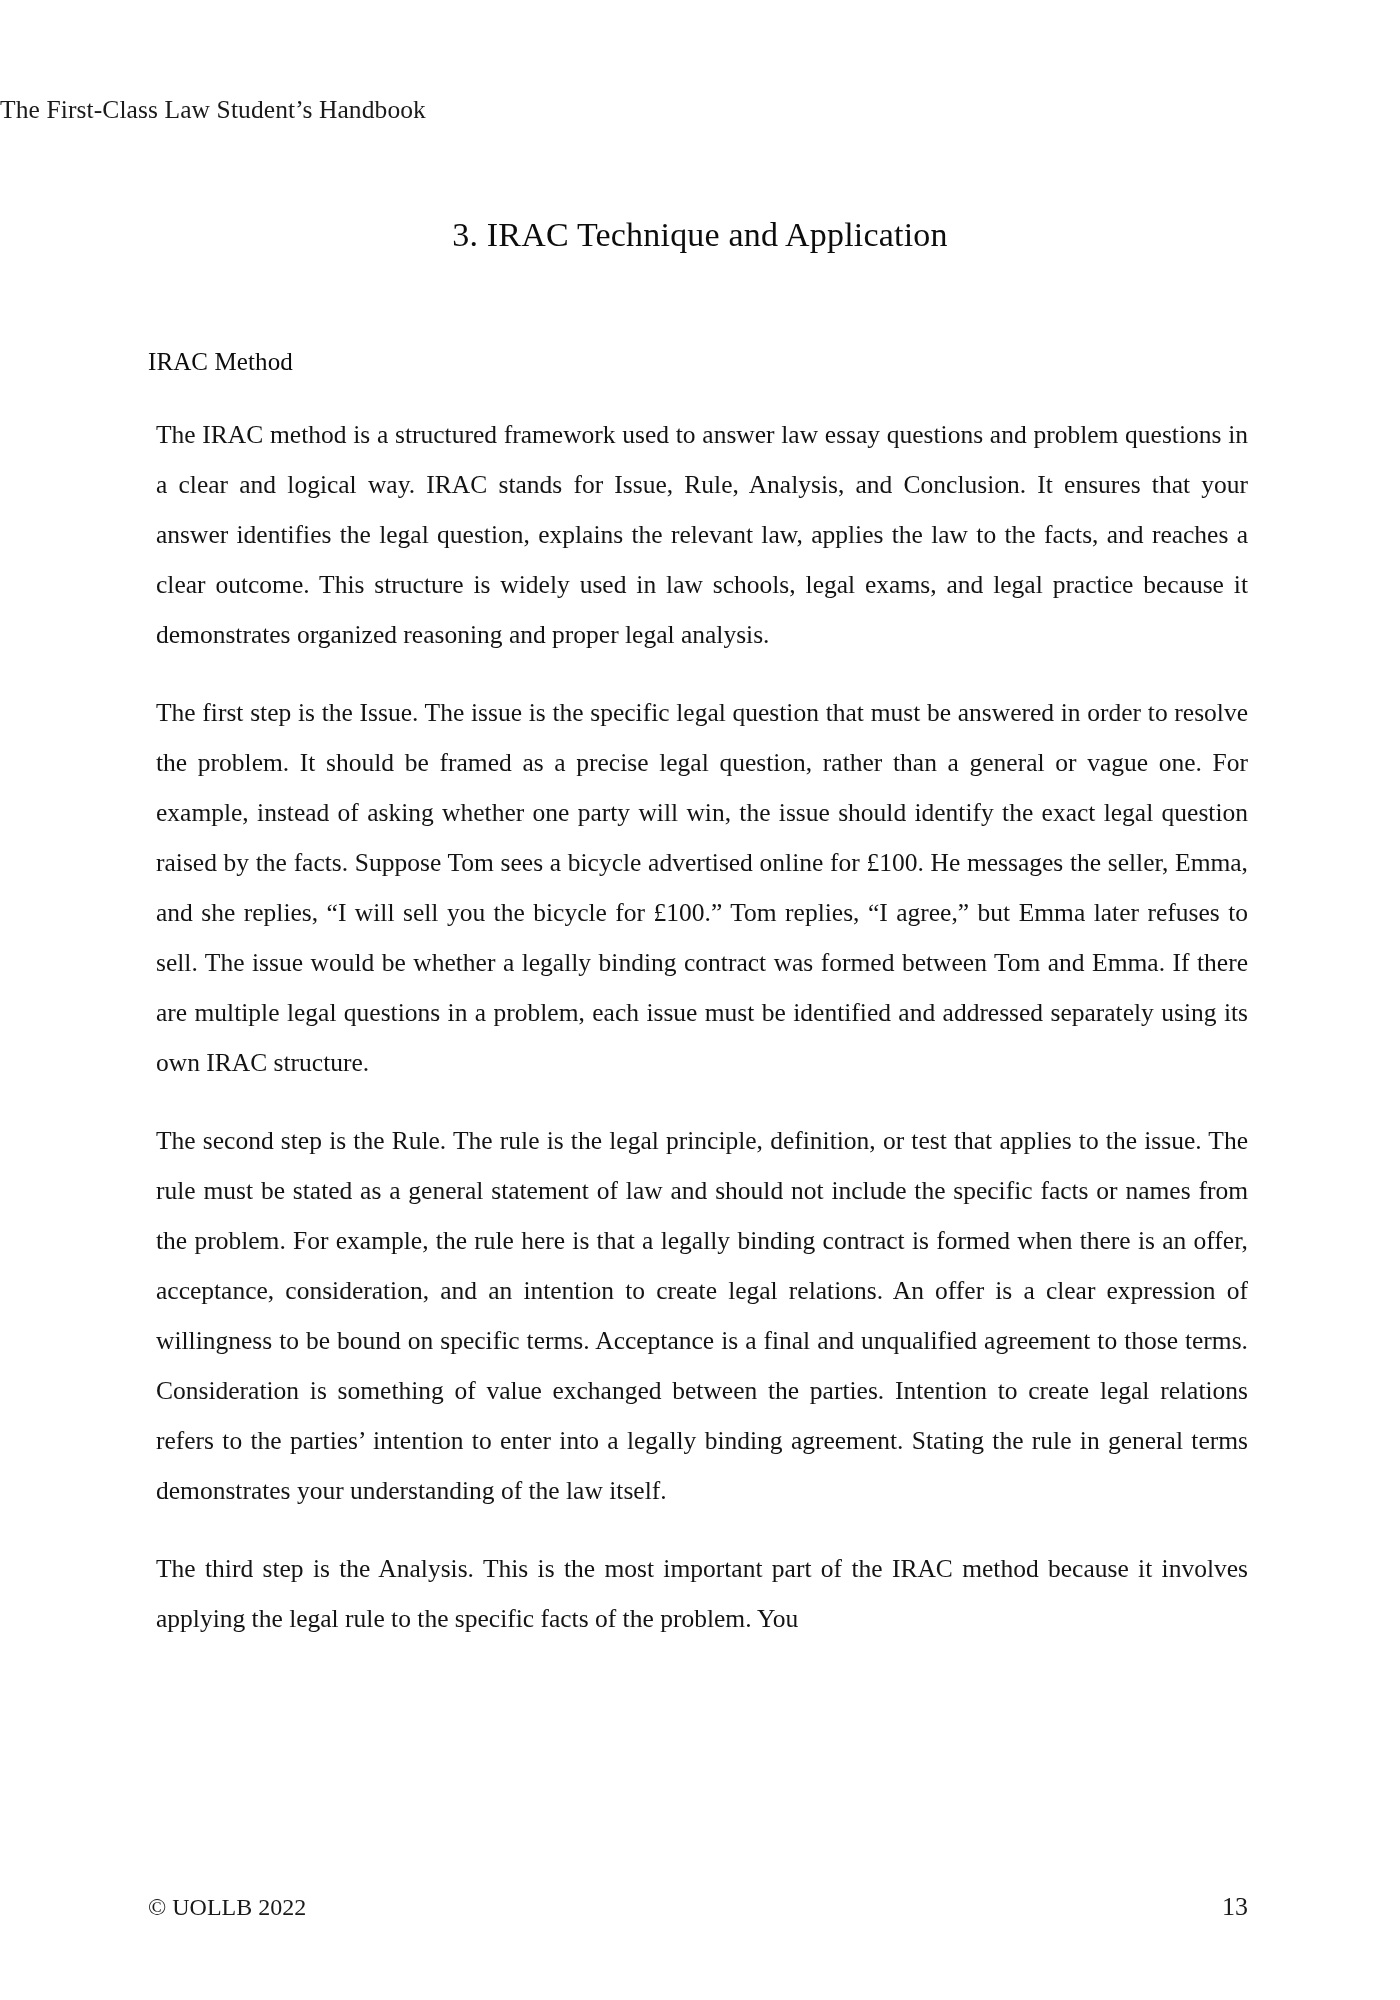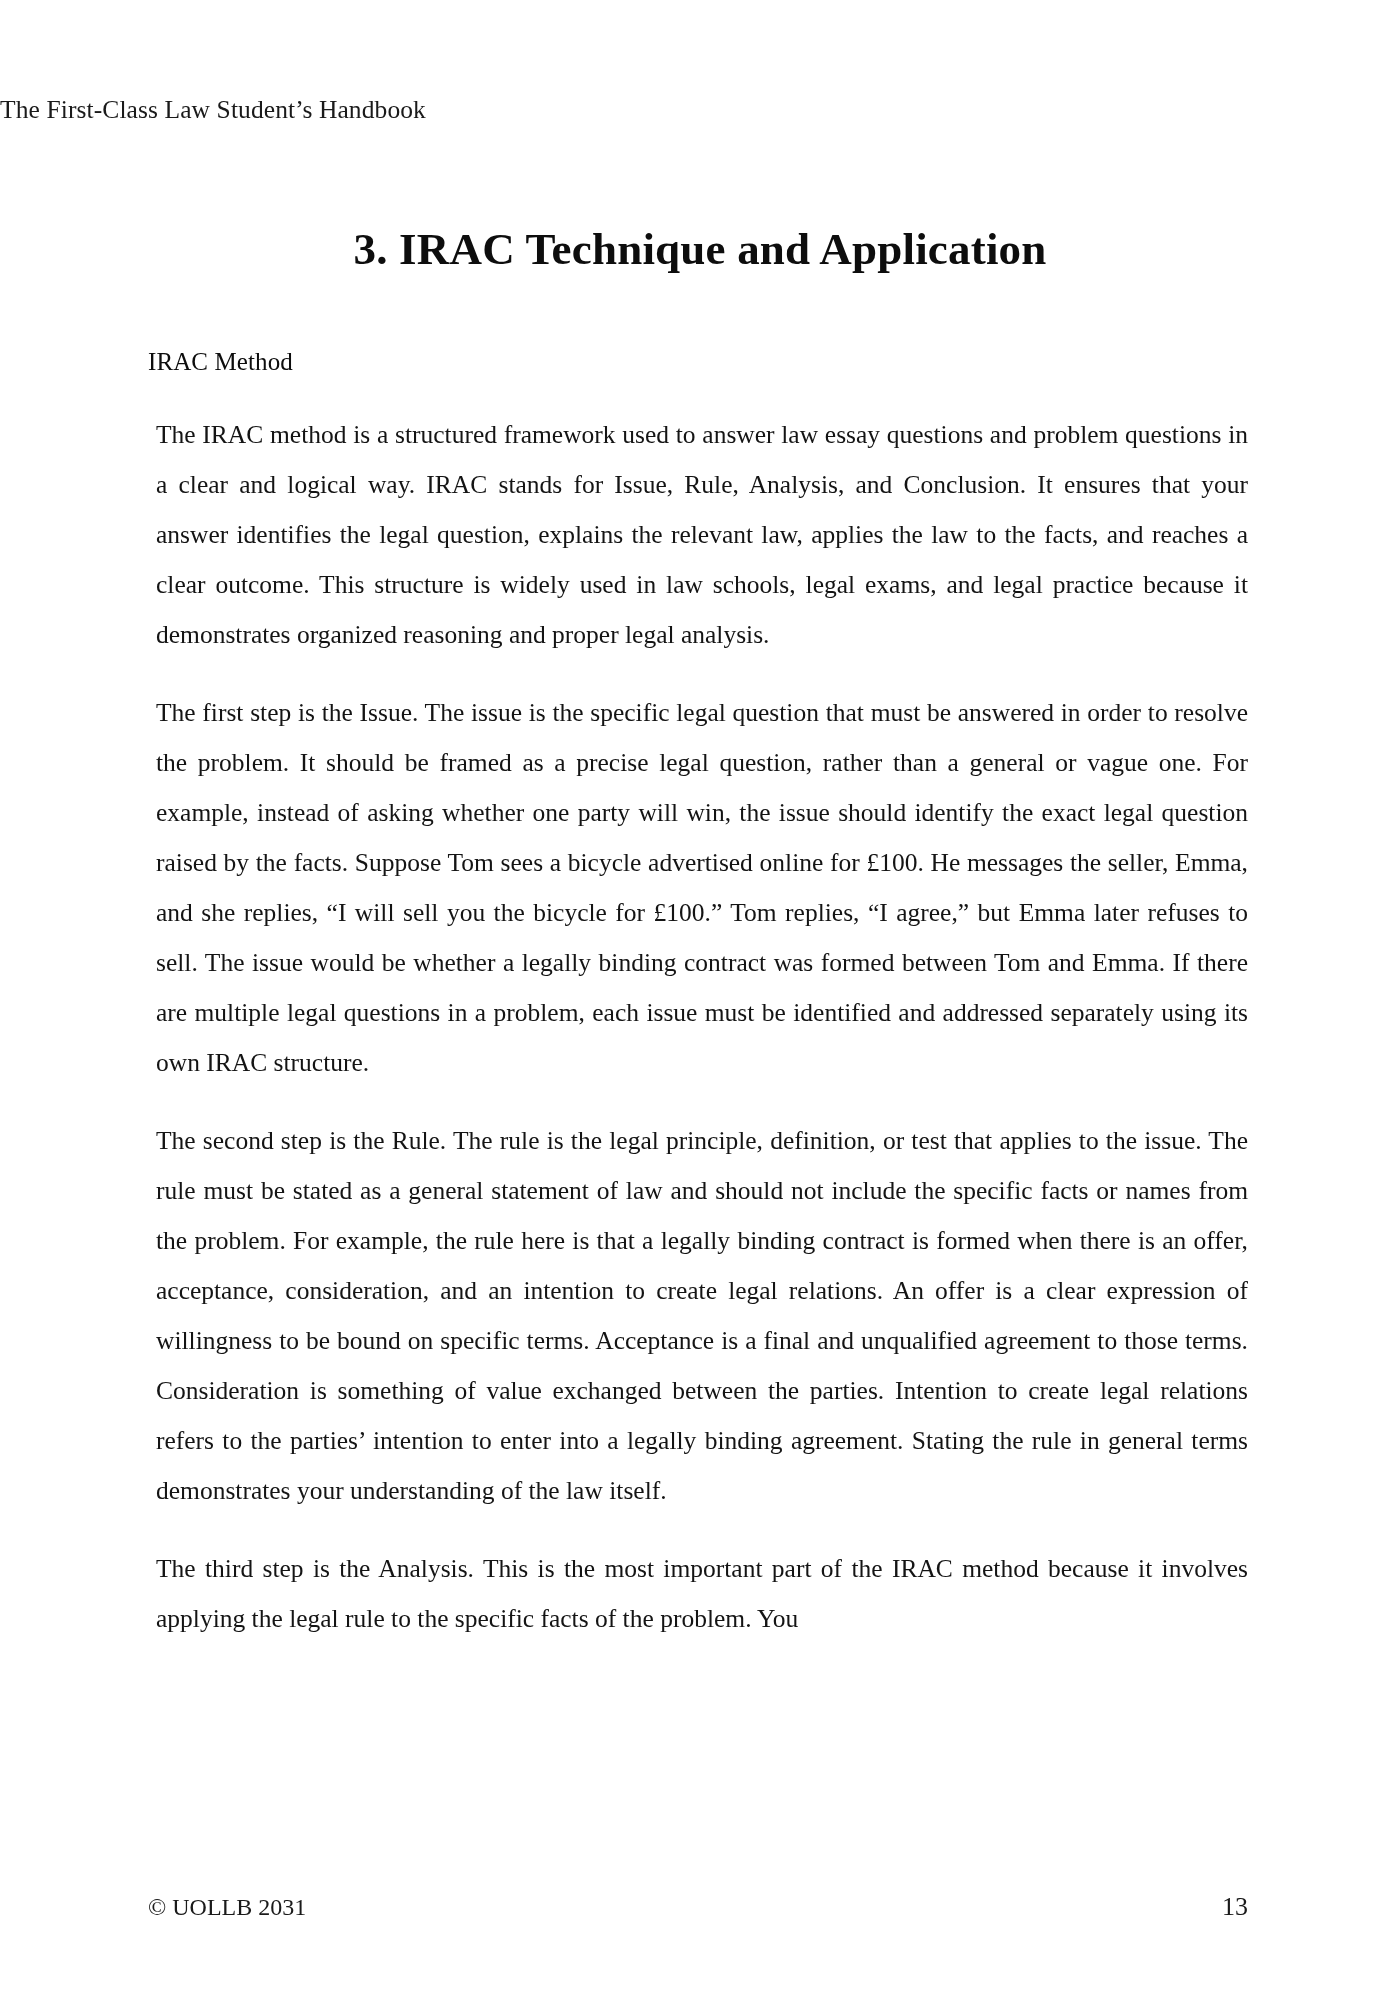--- a/index.html
+++ b/index.html
@@ -31,22 +31,22 @@
     font-size: 25.5px;
     letter-spacing: 0.1px;
     color: #1a1a1a;
   }
   .chapter-title {
     position: absolute;
     top: 193px;
     left: 0;
     width: 1400px;
     text-align: center;
-    font-size: 45px;
-    font-weight: bold;
+    font-size: 34px;
+    font-weight: normal;
     letter-spacing: 0.2px;
     color: #0d0d0d;
   }
   .content {
     position: absolute;
     top: 348px;
     left: 148px;
     width: 1100px;
   }
   .section-heading {
@@ -100,17 +100,17 @@
 
     <p class="body-par">The first step is the Issue. The issue is the specific legal question that must be answered in order to resolve the problem. It should be framed as a precise legal question, rather than a general or vague one. For example, instead of asking whether one party will win, the issue should identify the exact legal question raised by the facts. Suppose Tom sees a bicycle advertised online for £100. He messages the seller, Emma, and she replies, “I will sell you the bicycle for £100.” Tom replies, “I agree,” but Emma later refuses to sell. The issue would be whether a legally binding contract was formed between Tom and Emma. If there are multiple legal questions in a problem, each issue must be identified and addressed separately using its own IRAC structure.</p>
 
     <p class="body-par">The second step is the Rule. The rule is the legal principle, definition, or test that applies to the issue. The rule must be stated as a general statement of law and should not include the specific facts or names from the problem. For example, the rule here is that a legally binding contract is formed when there is an offer, acceptance, consideration, and an intention to create legal relations. An offer is a clear expression of willingness to be bound on specific terms. Acceptance is a final and unqualified agreement to those terms. Consideration is something of value exchanged between the parties. Intention to create legal relations refers to the parties’ intention to enter into a legally binding agreement. Stating the rule in general terms demonstrates your understanding of the law itself.</p>
 
     <p class="body-par">The third step is the Analysis. This is the most important part of the IRAC method because it involves applying the legal rule to the specific facts of the problem. You</p>
 
   </div>
 
   <div class="footer">
-    <span class="footer-copyright">© UOLLB 2031</span>
+    <span class="footer-copyright">© UOLLB 2022</span>
     <span class="footer-page-number">13</span>
   </div>
 
 </div>
 
 </body></html>

